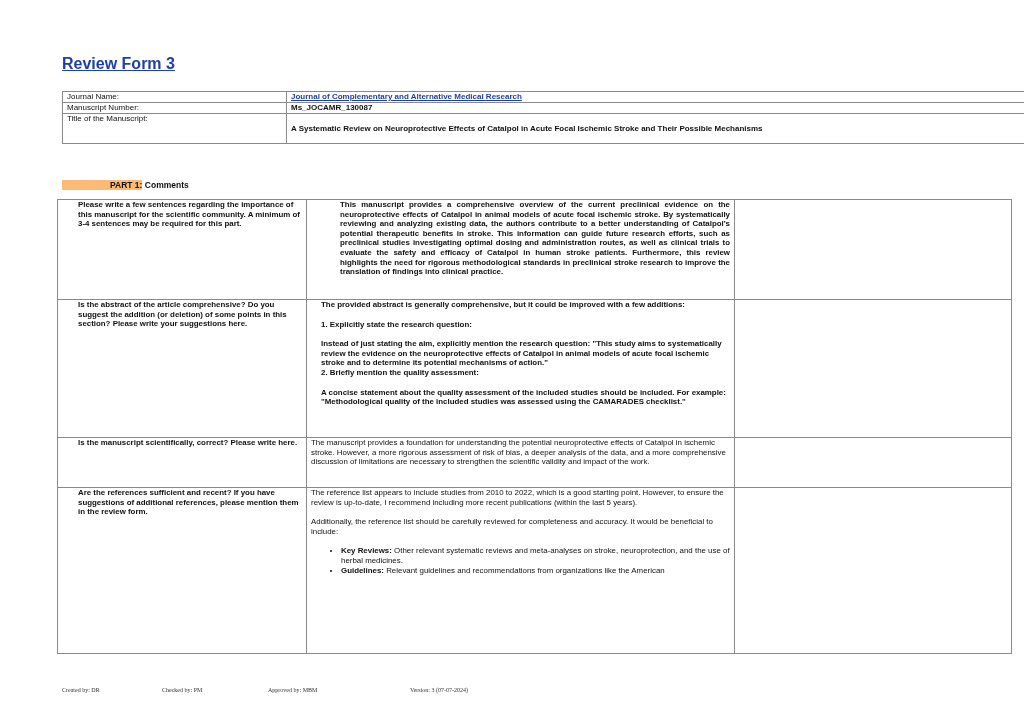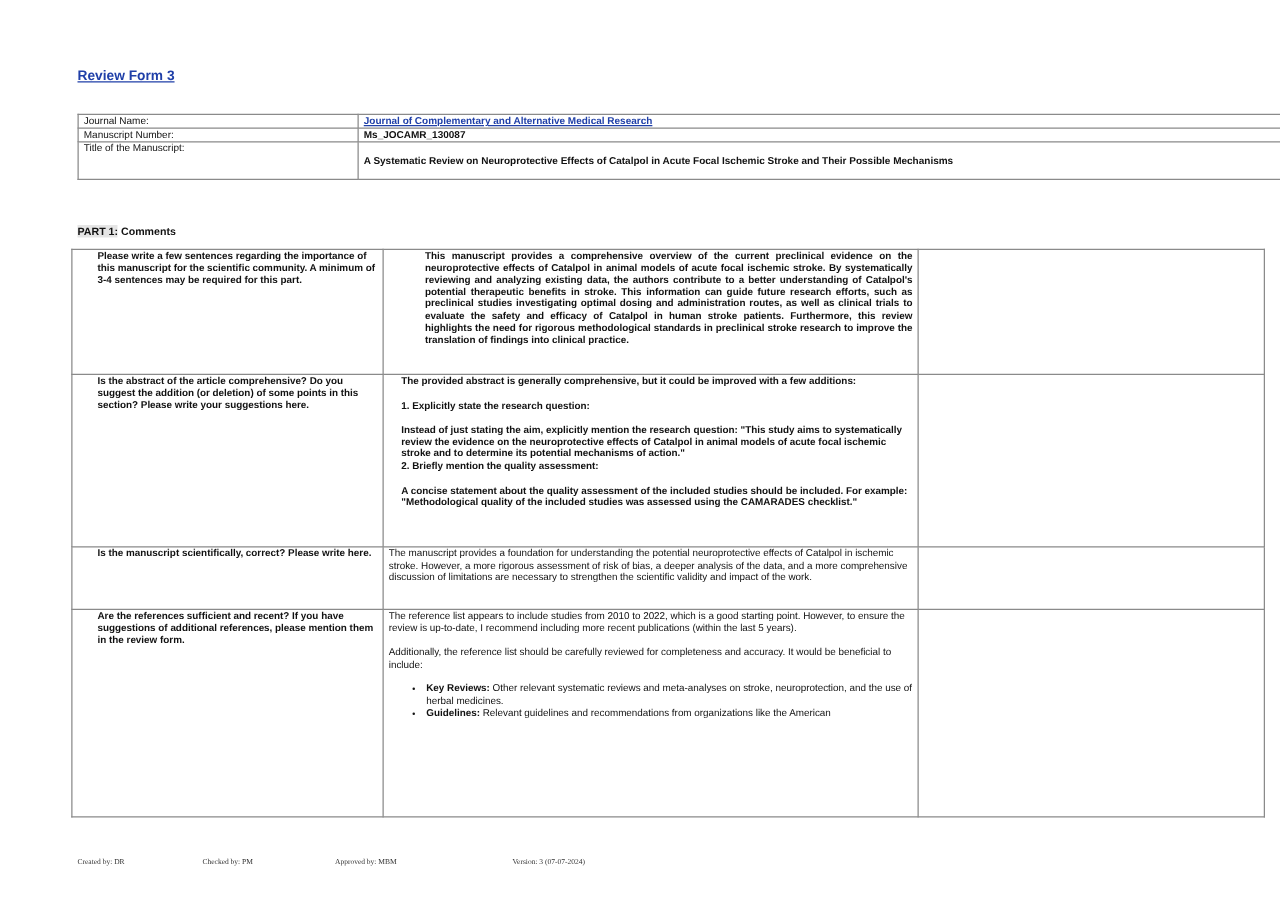--- a/index.html
+++ b/index.html
@@ -1,27 +1,27 @@
 <!DOCTYPE html>
 <html><head>
 <meta charset="utf-8">
 <style>
   html, body { margin: 0; padding: 0; background: #ffffff; }
   body { width: 1024px; height: 724px; position: relative; overflow: hidden;
          font-family: "Liberation Sans", sans-serif; color: #111; }
-  .page-title { position: absolute; left: 62px; top: 55px; font-size: 11px; font-weight: bold;
+  .page-title { position: absolute; left: 62px; top: 55px; font-size: 16px; font-weight: bold;
                 color: #1f3fa8; text-decoration: underline; }
   table { border-collapse: collapse; position: absolute; table-layout: fixed; }
   td { border: 1px solid #8a8a8a; vertical-align: top; padding: 0 4px; font-size: 8px; line-height: 10px; }
   #meta-table { left: 62px; top: 91px; width: 992px; }
   #meta-table td.lbl { width: 215px; }
   #meta-table td.val { font-weight: bold; margin-top: 28px; }
   .link { color: #1f3fa8; text-decoration: underline; font-weight: bold; }
   .part-heading { position: absolute; left: 62px; top: 180px; font-size: 8.5px; font-weight: bold; }
-  .hl { background: #e5e5e5; }
+  .hl { background: #fdba74; padding-left: 48px; }
   #comments-table { left: 57px; top: 199px; width: 910px; height: 455px; }
   #comments-table td { font-size: 7.9px; line-height: 9.6px; }
   .c1 { width: 222px; font-weight: bold; padding-left: 20px !important; padding-right: 6px !important; }
   .c2 { width: 390px; }
   .c3 { width: 268px; }
   .bold { font-weight: bold; }
   .justify { text-align: justify; padding-left: 33px; }
   .indent { padding-left: 14px !important; }
   p { margin: 0; }
   .gap { height: 10px; }

